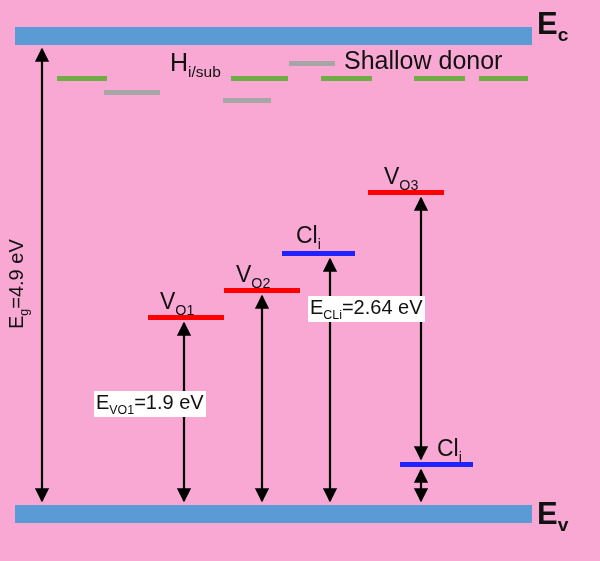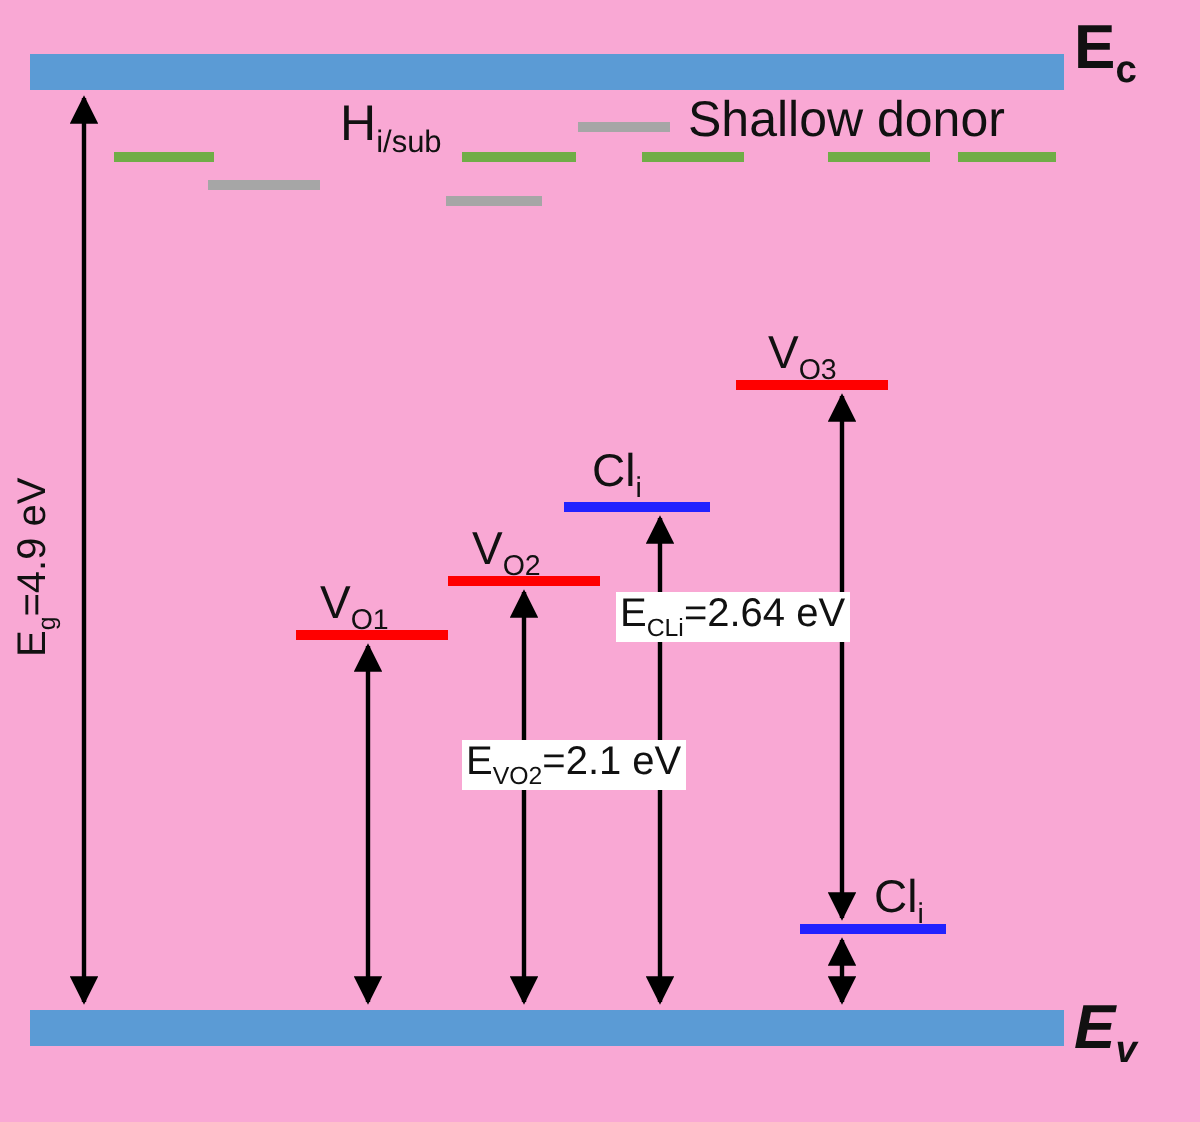--- a/index.html
+++ b/index.html
@@ -104,21 +104,21 @@
     <line class="arrow" x1="184" y1="323" x2="184" y2="501" marker-start="url(#ah)" marker-end="url(#ah)" style="stroke: rgb(0, 0, 0);"></line>
     <line class="arrow" x1="262" y1="296" x2="262" y2="501" marker-start="url(#ah)" marker-end="url(#ah)" style="stroke: rgb(0, 0, 0);"></line>
     <line class="arrow" x1="330" y1="259" x2="330" y2="501" marker-start="url(#ah)" marker-end="url(#ah)" style="stroke: rgb(0, 0, 0);"></line>
     <line class="arrow" x1="421" y1="198" x2="421" y2="459" marker-start="url(#ah)" marker-end="url(#ah)" style="stroke: rgb(0, 0, 0);"></line>
     <line class="arrow" x1="421" y1="470" x2="421" y2="501" marker-start="url(#ah)" marker-end="url(#ah)" style="stroke: rgb(0, 0, 0);"></line>
   </svg>
 
   <div class="band-label" style="left:537px;top:8px;">
     <span>E</span><sub>c</sub>
   </div>
-  <div class="band-label" style="left:537px;top:498px;font-style:italic;">
+  <div class="band-label" style="left:537px;top:498px;">
     <span>E</span><sub>v</sub>
   </div>
 
   <div class="donor-label" style="left:170px;top:50px;">
     <span>H</span><sub>i/sub</sub>
   </div>
   <div class="donor-label" style="left:344px;top:48px;">Shallow donor</div>
 
   <div class="lvl-label" style="left:160px;top:290px;">
     <span>V</span><sub>O1</sub>
@@ -132,20 +132,20 @@
   <div class="lvl-label" style="left:296px;top:224px;">
     <span>Cl</span><sub>i</sub>
   </div>
   <div class="lvl-label" style="left:437px;top:437px;">
     <span>Cl</span><sub>i</sub>
   </div>
 
   <div class="elabel rot" style="left:-49px;top:271px;">
     <span>E</span><sub>g</sub><span>=4.9 eV</span>
   </div>
-  <div class="elabel" style="left:231px;top:370px;">
-    <span>E</span><sub>VO2</sub><span>=2.1 eV</span>
+  <div class="elabel" style="left:94px;top:391px;">
+    <span>E</span><sub>VO1</sub><span>=1.9 eV</span>
   </div>
   <div class="elabel" style="left:292px;top:296px;margin-left:16px;">
     <span>E</span><sub>CLi</sub><span>=2.64 eV</span>
   </div>
 
 </div>
 
 </body></html>

